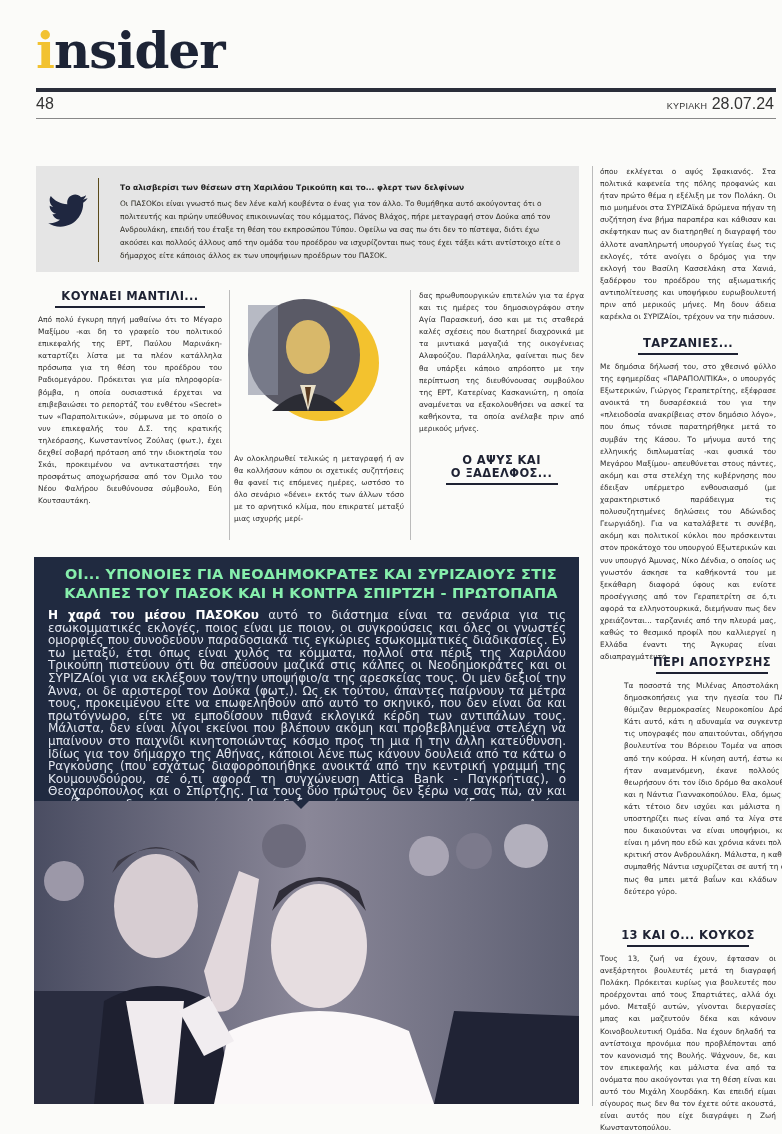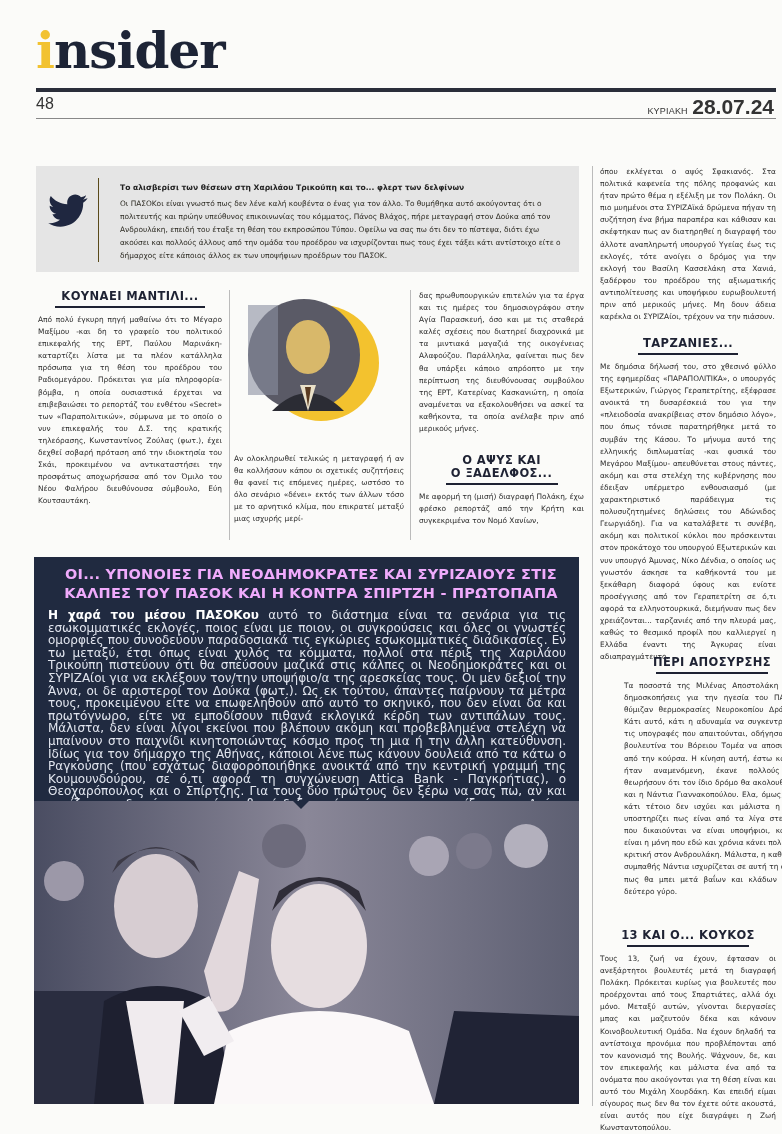--- a/index.html
+++ b/index.html
@@ -5,39 +5,39 @@
   * { box-sizing: border-box; margin: 0; padding: 0; }
   html, body { width: 782px; height: 1134px; background: #fbfbf9; overflow: hidden; }
   body { position: relative; font-family: "DejaVu Sans", sans-serif; color: #222; }
 
   .masthead { position: absolute; left: 36px; top: 26px; font-family: "DejaVu Serif", serif; font-weight: bold; font-size: 50px; letter-spacing: -1px; color: #1d2436; line-height: 1; }
   .masthead .i { color: #f2c230; }
   .rule-top { position: absolute; left: 36px; top: 88px; width: 740px; height: 4px; background: #2a2e3a; }
   .page-num { position: absolute; left: 36px; top: 95px; font-family: "Liberation Sans", sans-serif; font-size: 16px; color: #333; }
   .dateline { position: absolute; right: 8px; top: 95px; font-family: "Liberation Sans", sans-serif; color: #333; }
   .dateline .day { font-size: 9px; letter-spacing: 0.2px; }
-  .dateline .date { font-size: 21px; font-weight: bold; }
+  .dateline .date { font-size: 16px; }
   .rule-thin { position: absolute; left: 36px; top: 118px; width: 740px; height: 1px; background: #888; }
 
   .tweetbox { position: absolute; left: 36px; top: 166px; width: 543px; height: 106px; background: #e5e5e5; }
   .tweetbox .bird { position: absolute; left: 12px; top: 28px; width: 40px; height: 34px; }
   .tweetbox .vline { position: absolute; left: 62px; top: 12px; width: 1px; height: 84px; background: #5a4a1a; }
   .tweetbox .ttitle { position: absolute; left: 84px; top: 17px; font-size: 7.6px; font-weight: bold; color: #222; }
   .tweetbox .tbody { position: absolute; left: 84px; top: 31px; width: 450px; font-size: 7.4px; line-height: 13px; color: #2c2a22; }
 
   .col { position: absolute; font-size: 7.4px; line-height: 12.1px; color: #2b2b2b; text-align: justify; }
   .sechead { font-weight: bold; font-size: 11.5px; text-align: center; color: #1e2233; letter-spacing: 0.4px; line-height: 13px; }
   .secrule { height: 2px; background: #1e2233; margin: 3px auto 6px; }
 
   .vsep { position: absolute; width: 1px; background: #bbb; }
 
   .portrait { position: absolute; left: 236px; top: 295px; width: 150px; height: 130px; }
 
   .darkbox { position: absolute; left: 34px; top: 557px; width: 545px; height: 244px; background: #202a40; color: #e9ecf2; }
-  .darkbox .headline { position: absolute; left: 22px; top: 8px; width: 510px; font-weight: bold; font-size: 14.5px; line-height: 19px; letter-spacing: 0.2px; text-align: center; color: #f0abfc; }
+  .darkbox .headline { position: absolute; left: 22px; top: 8px; width: 510px; font-weight: bold; font-size: 14.5px; line-height: 19px; letter-spacing: 0.2px; text-align: center; color: #86efac; }
   .darkbox .body { position: absolute; left: 14px; top: 52px; width: 518px; font-size: 12px; line-height: 12.6px; text-align: justify; color: #e1e5ee; }
   .darkbox .body b { color: #fff; }
   .notch { position: absolute; left: 293px; top: 801px; width: 0; height: 0; border-left: 8px solid transparent; border-right: 8px solid transparent; border-top: 8px solid #202a40; }
 
   .photo { position: absolute; left: 34px; top: 801px; width: 545px; height: 303px; overflow: hidden; background: #2a2f44; }
 </style>
 </head>
 <body>
 
 <div class="masthead"><span class="i">i</span><span>nsider</span></div>
@@ -79,21 +79,20 @@
 
 <div class="vsep" style="left:410px; top:290px; height:250px;"></div>
 
 <div class="col" style="left:419px; top:290px; width:165px;">
   <div>δας πρωθυπουργικών επιτελών για τα έργα και τις ημέρες του δημοσιογράφου στην Αγία Παρασκευή, όσο και με τις σταθερά καλές σχέσεις που διατηρεί διαχρονικά με τα μιντιακά μαγαζιά της οικογένειας Αλαφούζου. Παράλληλα, φαίνεται πως δεν θα υπάρξει κάποιο απρόοπτο με την περίπτωση της διευθύνουσας συμβούλου της ΕΡΤ, Κατερίνας Κασκανιώτη, η οποία αναμένεται να εξακολουθήσει να ασκεί τα καθήκοντα, τα οποία ανέλαβε πριν από μερικούς μήνες.</div>
 </div>
 <div class="col" style="left:419px; top:454px; width:165px;">
   <div class="sechead">Ο ΑΨΥΣ ΚΑΙ</div>
   <div class="sechead">Ο ΞΑΔΕΛΦΟΣ...</div>
   <div class="secrule" style="width:112px;"></div>
-  <div>Με αφορμή τη (μισή) διαγραφή Πολάκη, έχω φρέσκο ρεπορτάζ από την Κρήτη και συγκεκριμένα τον Νομό Χανίων,</div>
 </div>
 
 <div class="vsep" style="left:592px; top:166px; height:940px;"></div>
 
 <div class="col" style="left:600px; top:166px; width:176px;">
   <div>όπου εκλέγεται ο αψύς Σφακιανός. Στα πολιτικά καφενεία της πόλης προφανώς και ήταν πρώτο θέμα η εξέλιξη με τον Πολάκη. Οι πιο μυημένοι στα ΣΥΡΙΖΑϊκά δρώμενα πήγαν τη συζήτηση ένα βήμα παραπέρα και κάθισαν και σκέφτηκαν πως αν διατηρηθεί η διαγραφή του άλλοτε αναπληρωτή υπουργού Υγείας έως τις εκλογές, τότε ανοίγει ο δρόμος για την εκλογή του Βασίλη Κασσελάκη στα Χανιά, ξαδέρφου του προέδρου της αξιωματικής αντιπολίτευσης και υποψήφιου ευρωβουλευτή πριν από μερικούς μήνες. Μη δουν άδεια καρέκλα οι ΣΥΡΙΖΑίοι, τρέχουν να την πιάσουν.</div>
 </div>
 <div class="col" style="left:600px; top:337px; width:176px;">
   <div class="sechead">ΤΑΡΖΑΝΙΕΣ...</div>
   <div class="secrule" style="width:100px;"></div>

